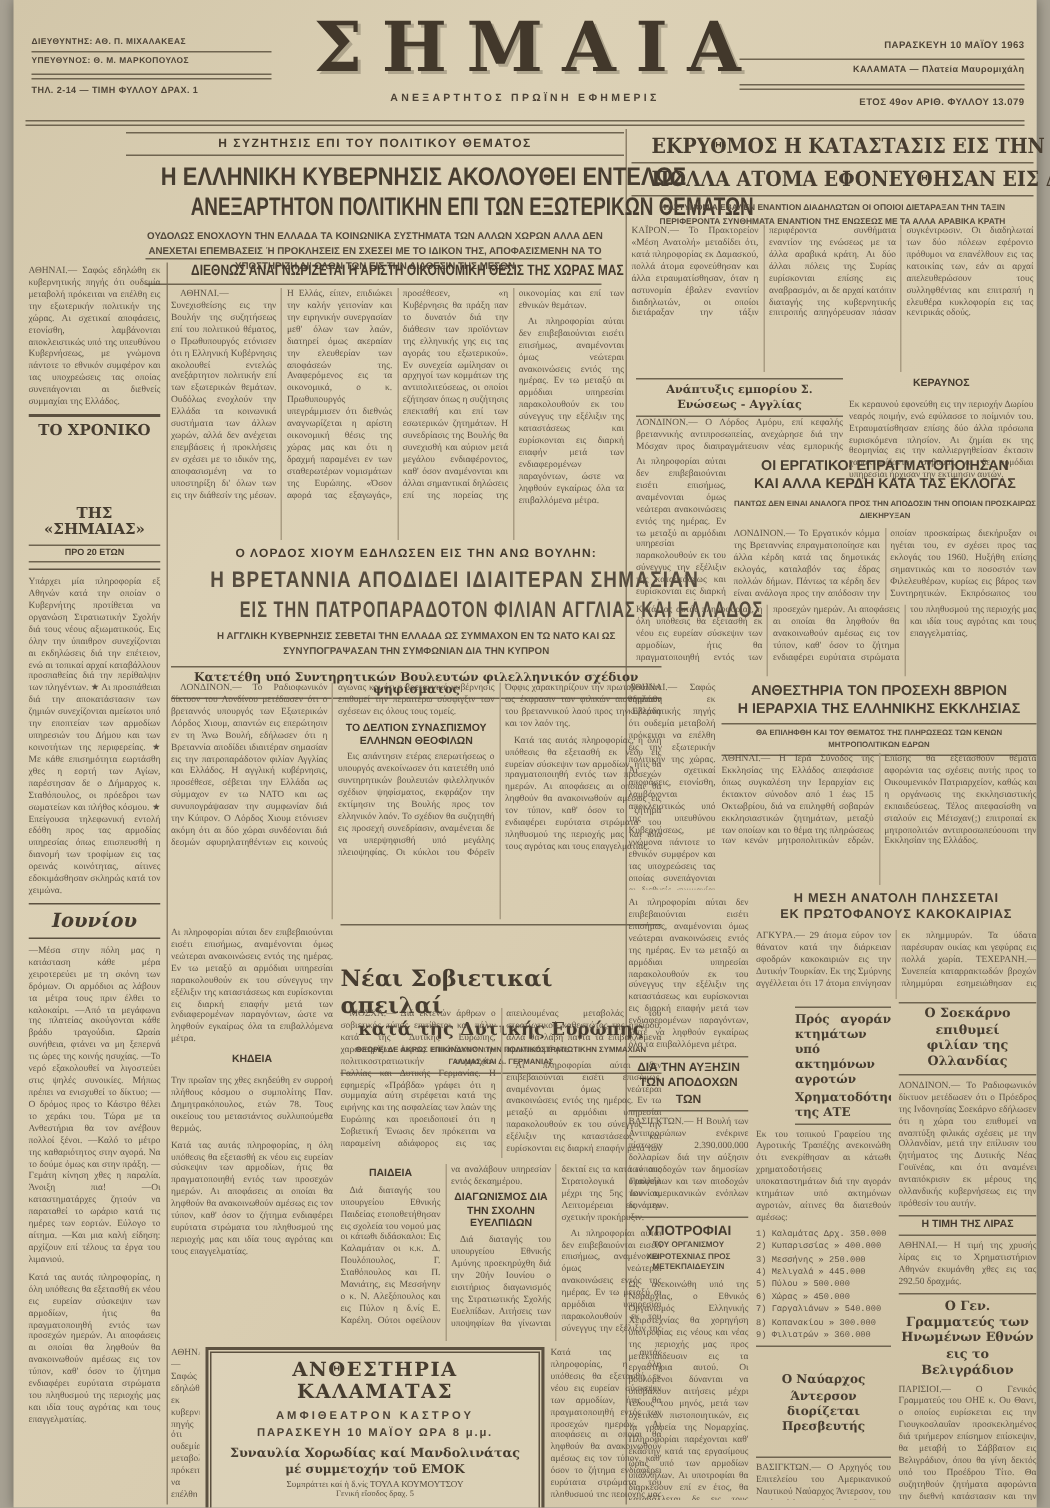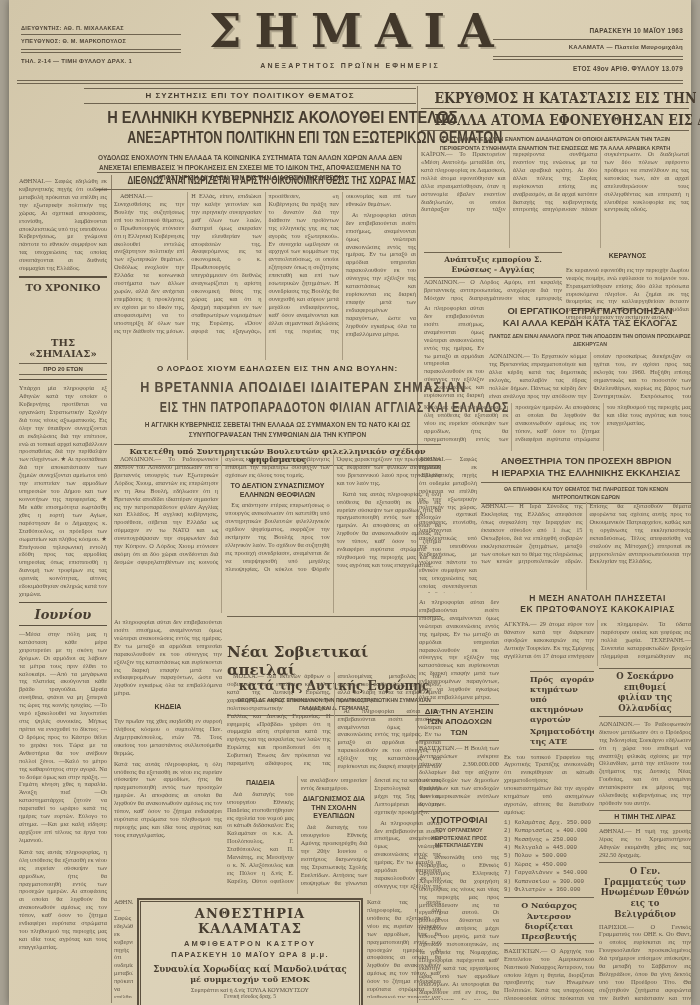--- a/index.html
+++ b/index.html
@@ -254,21 +254,21 @@
       <div class="branch">1) Καλαμάτας  Δρχ. 350.000</div>
       <div class="branch">2) Κυπαρισσίας  »  400.000</div>
       <div class="branch">3) Μεσσήνης    »  250.000</div>
       <div class="branch">4) Μελιγαλά    »  445.000</div>
       <div class="branch">5) Πύλου      »  500.000</div>
       <div class="branch">6) Χώρας      »  450.000</div>
       <div class="branch">7) Γαργαλιάνων »  540.000</div>
       <div class="branch">8) Κοπανακίου  »  300.000</div>
       <div class="branch">9) Φιλιατρών   »  360.000</div>
     </div>
-    <div style="border-top:1px solid #6f6450;border-bottom:1px solid #6f6450;padding:2px 0;text-align:center;">
+    <div style="border-top:1px solid #6f6450;border-bottom:1px solid #6f6450;padding:16px 0;text-align:center;">
       <div class="h-serif" style="font-size:8px;">Ο Ναύαρχος Άντερσον</div>
       <div class="h-serif" style="font-size:8px;">διορίζεται Πρεσβευτής</div>
     </div>
     <div>ΒΑΣΙΓΚΤΩΝ.— Ο Αρχηγός του Επιτελείου του Αμερικανικού Ναυτικού Ναύαρχος Άντερσον, του οποίου λήγει η θητεία, διορίζεται πρεσβευτής των Ηνωμένων Πολιτειών. Κατά τας υπαρχούσας πληροφορίας ούτος πρόκειται να διαπιστευθή προσεχώς εις μίαν των ευρωπαϊκών πρωτευουσών, κατά τινάς δε ενδείξεις εις την Δυτ. Βόρειον.</div>
   </div>
 
   <div class="abs tiny clip stack" style="left:590px;top:668px;width:92px;height:332px;gap:3px;">
     <div style="border-top:1px solid #6f6450;border-bottom:1px solid #6f6450;padding:2px 0;text-align:center;">
       <div class="h-serif" style="font-size:8.5px;">Ο Σοεκάρνο επιθυμεί</div>
       <div class="h-serif" style="font-size:8.5px;">φιλίαν της Ολλανδίας</div>

